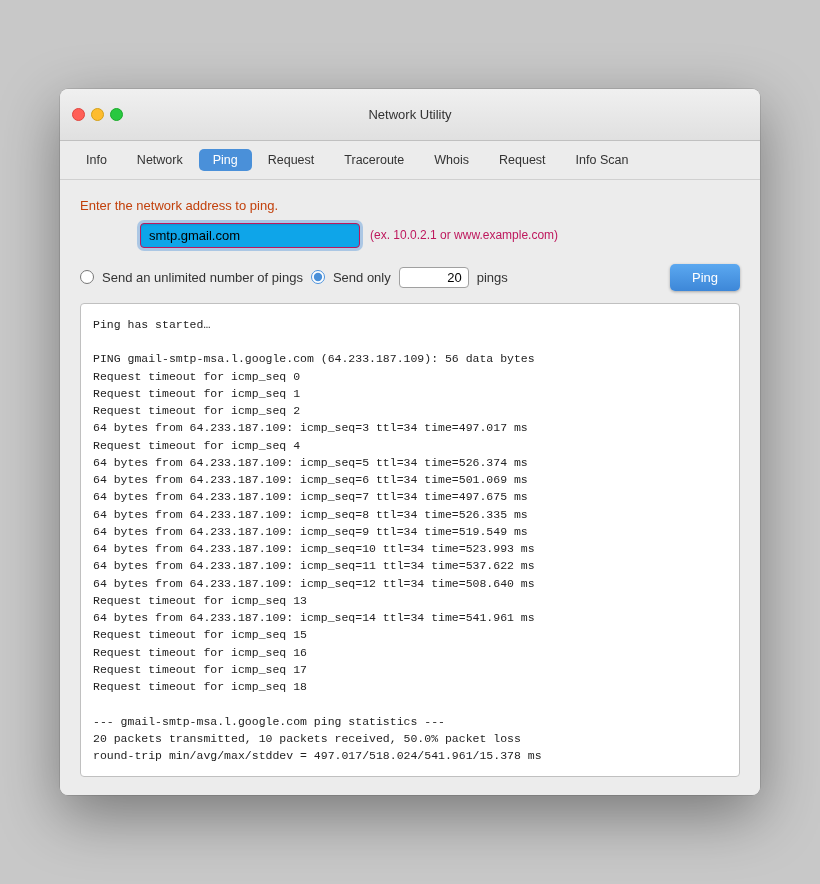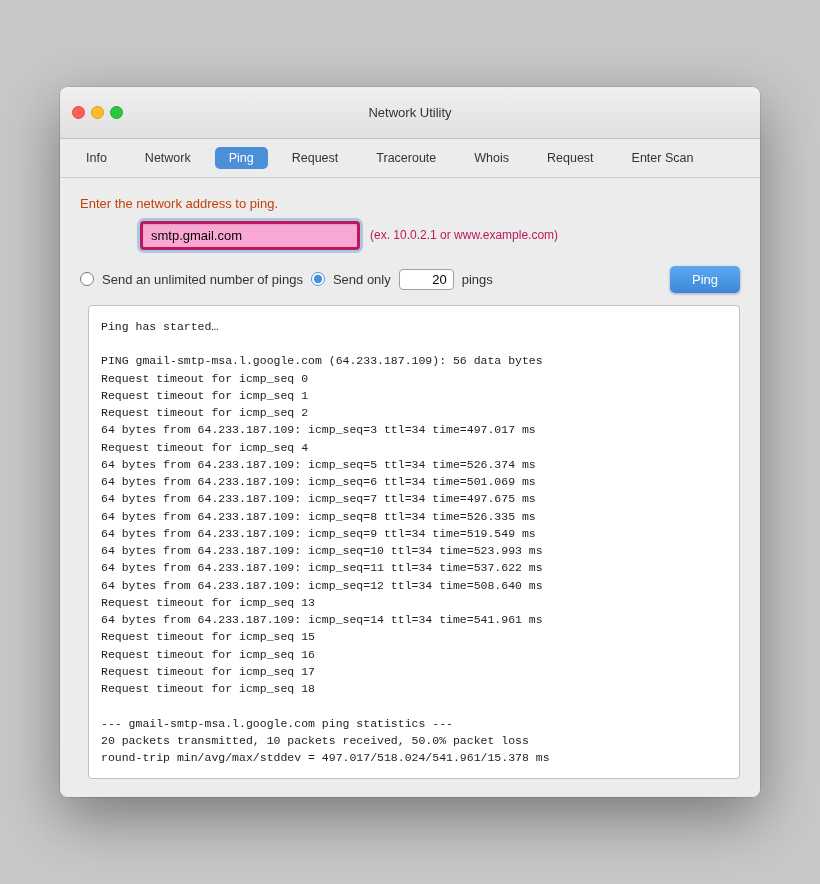--- a/index.html
+++ b/index.html
@@ -68,21 +68,21 @@
     .titlebar-title {
       font-size: 13px;
       font-weight: 500;
       color: #333;
     }
 
     .toolbar {
       background: #ececec;
       padding: 8px 12px;
       display: flex;
-      gap: 10px;
+      gap: 2px;
       border-bottom: 1px solid #d0d0d0;
     }
 
     .tab {
       padding: 4px 14px;
       font-size: 12.5px;
       color: #333;
       border-radius: 5px;
       cursor: pointer;
       background: transparent;
@@ -112,24 +112,24 @@
       align-items: center;
       gap: 10px;
       margin-bottom: 16px;
       padding-left: 60px;
     }
 
     .address-input {
       width: 220px;
       padding: 4px 8px;
       font-size: 13px;
-      border: 3px solid #be185d;
+      border: 1px solid #be185d;
       border-radius: 4px;
       outline: none;
-      background: #f9a8d4;
+      background: #0ea5e9;
       box-shadow: inset 0 1px 2px rgba(0,0,0,0.1), 0 0 0 3px rgba(74,144,217,0.4);
       font-family: inherit;
     }
 
     .input-hint {
       font-size: 12px;
       color: #be185d;
     }
 
     .radio-row {
@@ -141,21 +141,21 @@
     }
 
     .radio-input {
       width: 14px;
       height: 14px;
       accent-color: #4a90d9;
       cursor: pointer;
     }
 
     .count-input {
-      width: 55px;
+      width: 70px;
       padding: 2px 6px;
       font-size: 13px;
       border: 1px solid #a0a0a0;
       border-radius: 4px;
       background: white;
       font-family: inherit;
       text-align: right;
     }
 
     .ping-row {
@@ -190,21 +190,20 @@
       border: 1px solid #c0c0c0;
       border-radius: 4px;
       padding: 12px;
       font-family: "Courier New", Courier, monospace;
       font-size: 11.5px;
       color: #222;
       line-height: 1.5;
       min-height: 360px;
       white-space: pre;
       overflow-x: auto;
-      margin-left: 8px;
     }
   </style>
 </head>
 <body>
 
 <div class="window">
 
   <div class="titlebar">
     <div class="traffic-lights">
       <div class="traffic-light close"></div>
@@ -215,21 +214,21 @@
   </div>
 
   <div class="toolbar">
     <button class="tab">Info</button>
     <button class="tab">Network</button>
     <button class="tab active">Ping</button>
     <button class="tab">Request</button>
     <button class="tab">Traceroute</button>
     <button class="tab">Whois</button>
     <button class="tab">Request</button>
-    <button class="tab">Enter Scan</button>
+    <button class="tab">Info Scan</button>
   </div>
 
   <div class="content">
     <div class="section-label">Enter the network address to ping.</div>
 
     <div class="input-row">
       <input class="address-input" type="text" value="smtp.gmail.com" style="">
       <span class="input-hint">(ex. 10.0.2.1 or www.example.com)</span>
     </div>
 

